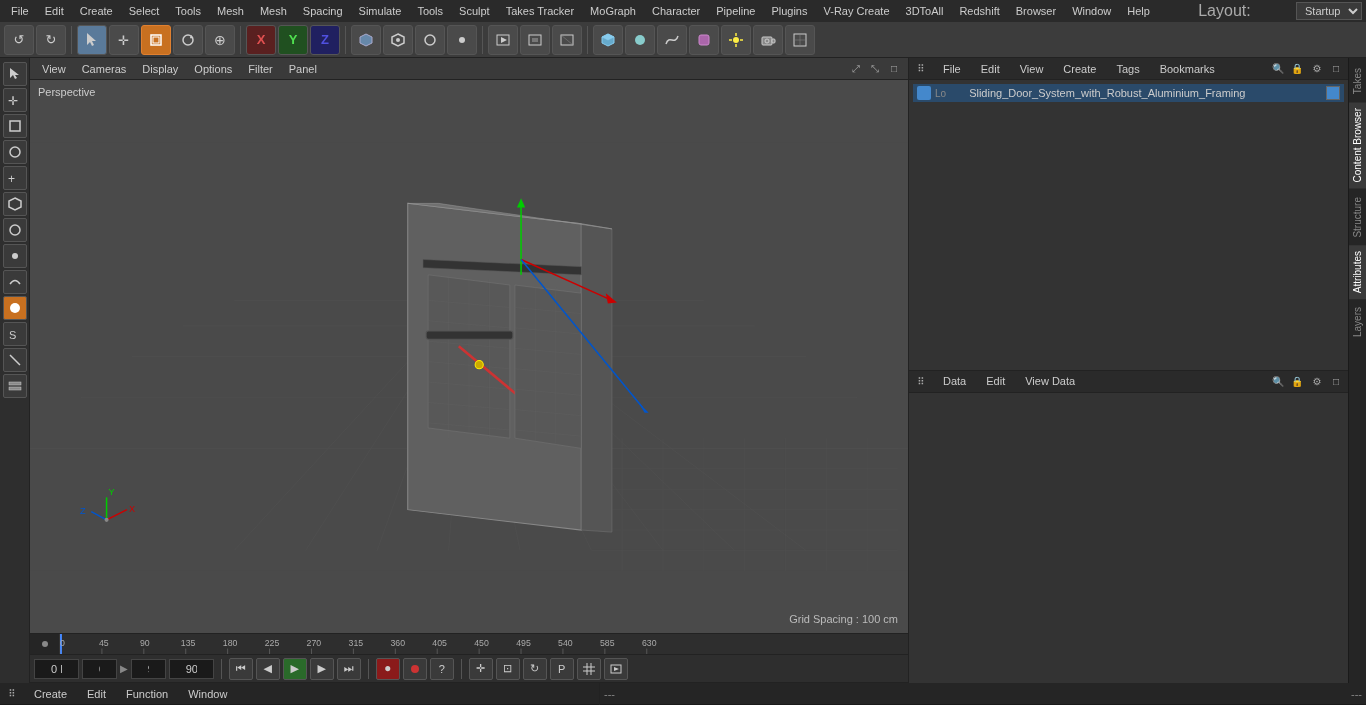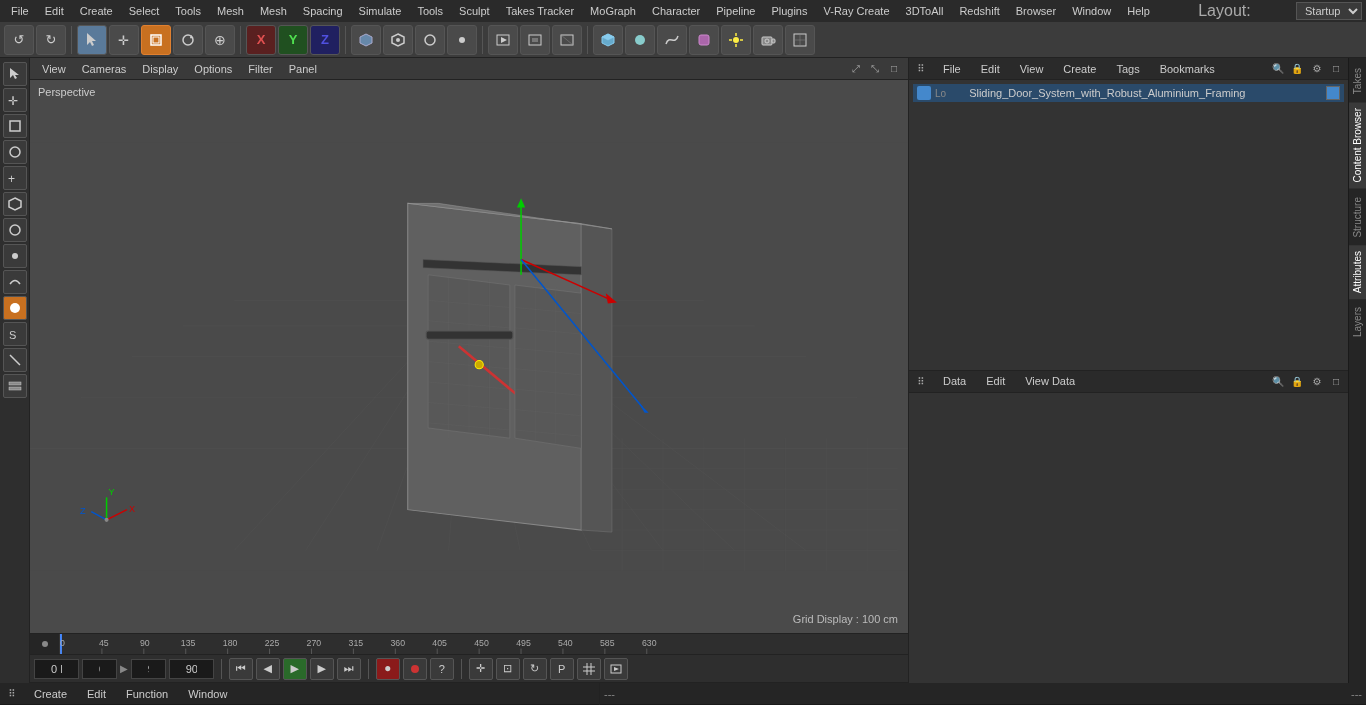--- a/index.html
+++ b/index.html
@@ -622,21 +622,21 @@
       <span class="vp-menu-item">Panel</span>
       <div class="vp-icons">
         <div class="vp-icon">⤢</div>
         <div class="vp-icon">⤡</div>
         <div class="vp-icon">□</div>
       </div>
     </div>
 
     <div id="viewport">
       <div class="perspective-label">Perspective</div>
-      <div class="grid-spacing-label">Grid Display : 100 cm</div>
+      <div class="grid-spacing-label">Grid Spacing : 100 cm</div>
 
       <svg id="scene-svg" viewBox="0 0 860 420" preserveAspectRatio="xMidYMid meet">
 
         <rect width="860" height="420" fill="#4a4a4a"></rect>
 
         <g stroke="#555" stroke-width="0.5" opacity="0.7">
 
           <line x1="0" y1="300" x2="860" y2="300"></line>
           <line x1="50" y1="250" x2="810" y2="250"></line>
           <line x1="100" y1="210" x2="760" y2="210"></line>

